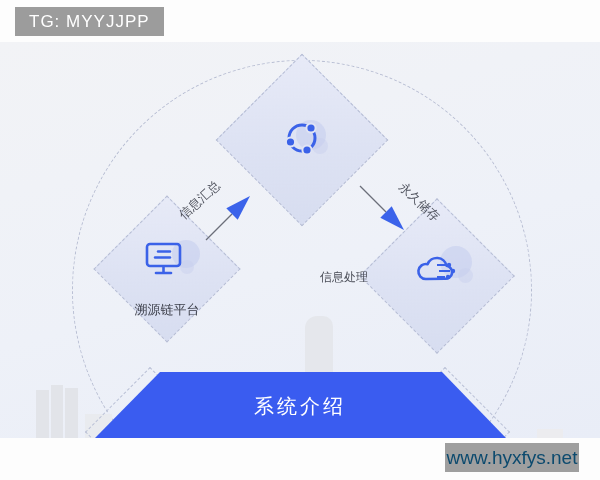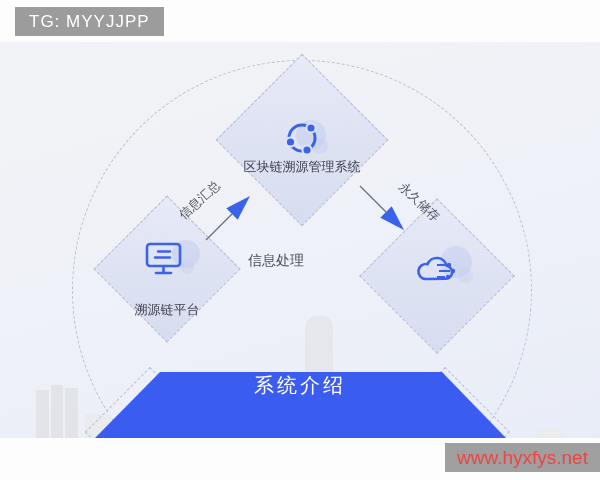--- a/index.html
+++ b/index.html
@@ -67,41 +67,41 @@
   
   .arrow-svg{z-index:7;}
   .arrow-label{
     color:#4e515c;font-size:12.5px;font-weight:500;text-align:center;z-index:7;
     white-space:nowrap;
   }
   .rot-up{transform:rotate(-42deg);}
   .rot-down{transform:rotate(43deg);}
 
   .center-label{
-    left:248px;top:210px;width:120px;text-align:left;
-    color:#4a4d57;font-size:14px;font-weight:500;z-index:6;
+    left:248px;top:227px;width:120px;text-align:right;
+    color:#4a4d57;font-size:12px;font-weight:500;z-index:6;
   }
 
   
   .footer-trapezoid{
     left:90px;top:330px;width:420px;height:66px;z-index:10;
     background:#3a5cf0;
     -webkit-clip-path:polygon(70px 0,352px 0,416px 66px,5px 66px);
     clip-path:polygon(70px 0,352px 0,416px 66px,5px 66px);
   }
   .footer-title{
-    width:100%;text-align:center;
+    width:100%;text-align:center;margin-top:21px;
     color:#ffffff;font-size:20px;letter-spacing:3px;
   }
 
   
   .watermark{
-    left:445px;top:443px;width:155px;height:29px;z-index:41;
+    left:445px;top:443px;width:134px;height:29px;z-index:41;
     background:rgba(142,142,142,0.85);
-    color:#ef4444;font-size:19px;line-height:29px;text-align:center;
+    color:#0c4a6e;font-size:19px;line-height:29px;text-align:center;
   }
 </style>
 </head>
 <body>
 
 <div class="abs tg-banner">
   <span>TG: MYYJJPP</span>
 </div>
 
 <div class="abs stage">
@@ -125,21 +125,20 @@
   <div class="abs blob" style="left:296px;top:78px;width:30px;height:30px;opacity:.6;"></div>
   <div class="abs blob" style="left:312px;top:96px;width:16px;height:16px;opacity:.45;"></div>
   <div class="abs icon-wrap" style="left:282px;top:76px;">
     <svg width="40" height="40" viewBox="0 0 40 40">
       <circle cx="20" cy="20" r="13" fill="none" stroke="#3b62e8" stroke-width="3"></circle>
       <circle cx="29" cy="10" r="4.6" fill="#3b62e8" stroke="#dfe3f4" stroke-width="2"></circle>
       <circle cx="8.5" cy="24" r="4.6" fill="#3b62e8" stroke="#dfe3f4" stroke-width="2"></circle>
       <circle cx="25" cy="32" r="4.6" fill="#3b62e8" stroke="#dfe3f4" stroke-width="2"></circle>
     </svg>
   </div>
-  <div class="abs node-label" style="left:222px;top:116px;width:160px;">区块链溯源管理系统</div>
 
   <div class="abs blob" style="left:172px;top:198px;width:28px;height:28px;opacity:.6;"></div>
   <div class="abs blob" style="left:180px;top:218px;width:14px;height:14px;opacity:.45;"></div>
   <div class="abs icon-wrap" style="left:144px;top:200px;">
     <svg width="40" height="34" viewBox="0 0 40 34">
       <rect x="3" y="2" width="33" height="22" rx="3" fill="none" stroke="#3b62e8" stroke-width="2.6"></rect>
       <line x1="14" y1="9.5" x2="26" y2="9.5" stroke="#3b62e8" stroke-width="2.4" stroke-linecap="round"></line>
       <line x1="11" y1="15.5" x2="26" y2="15.5" stroke="#3b62e8" stroke-width="2.4" stroke-linecap="round"></line>
       <line x1="19.5" y1="24" x2="19.5" y2="30" stroke="#3b62e8" stroke-width="2.6"></line>
       <line x1="12" y1="31" x2="27" y2="31" stroke="#3b62e8" stroke-width="2.6" stroke-linecap="round"></line>

